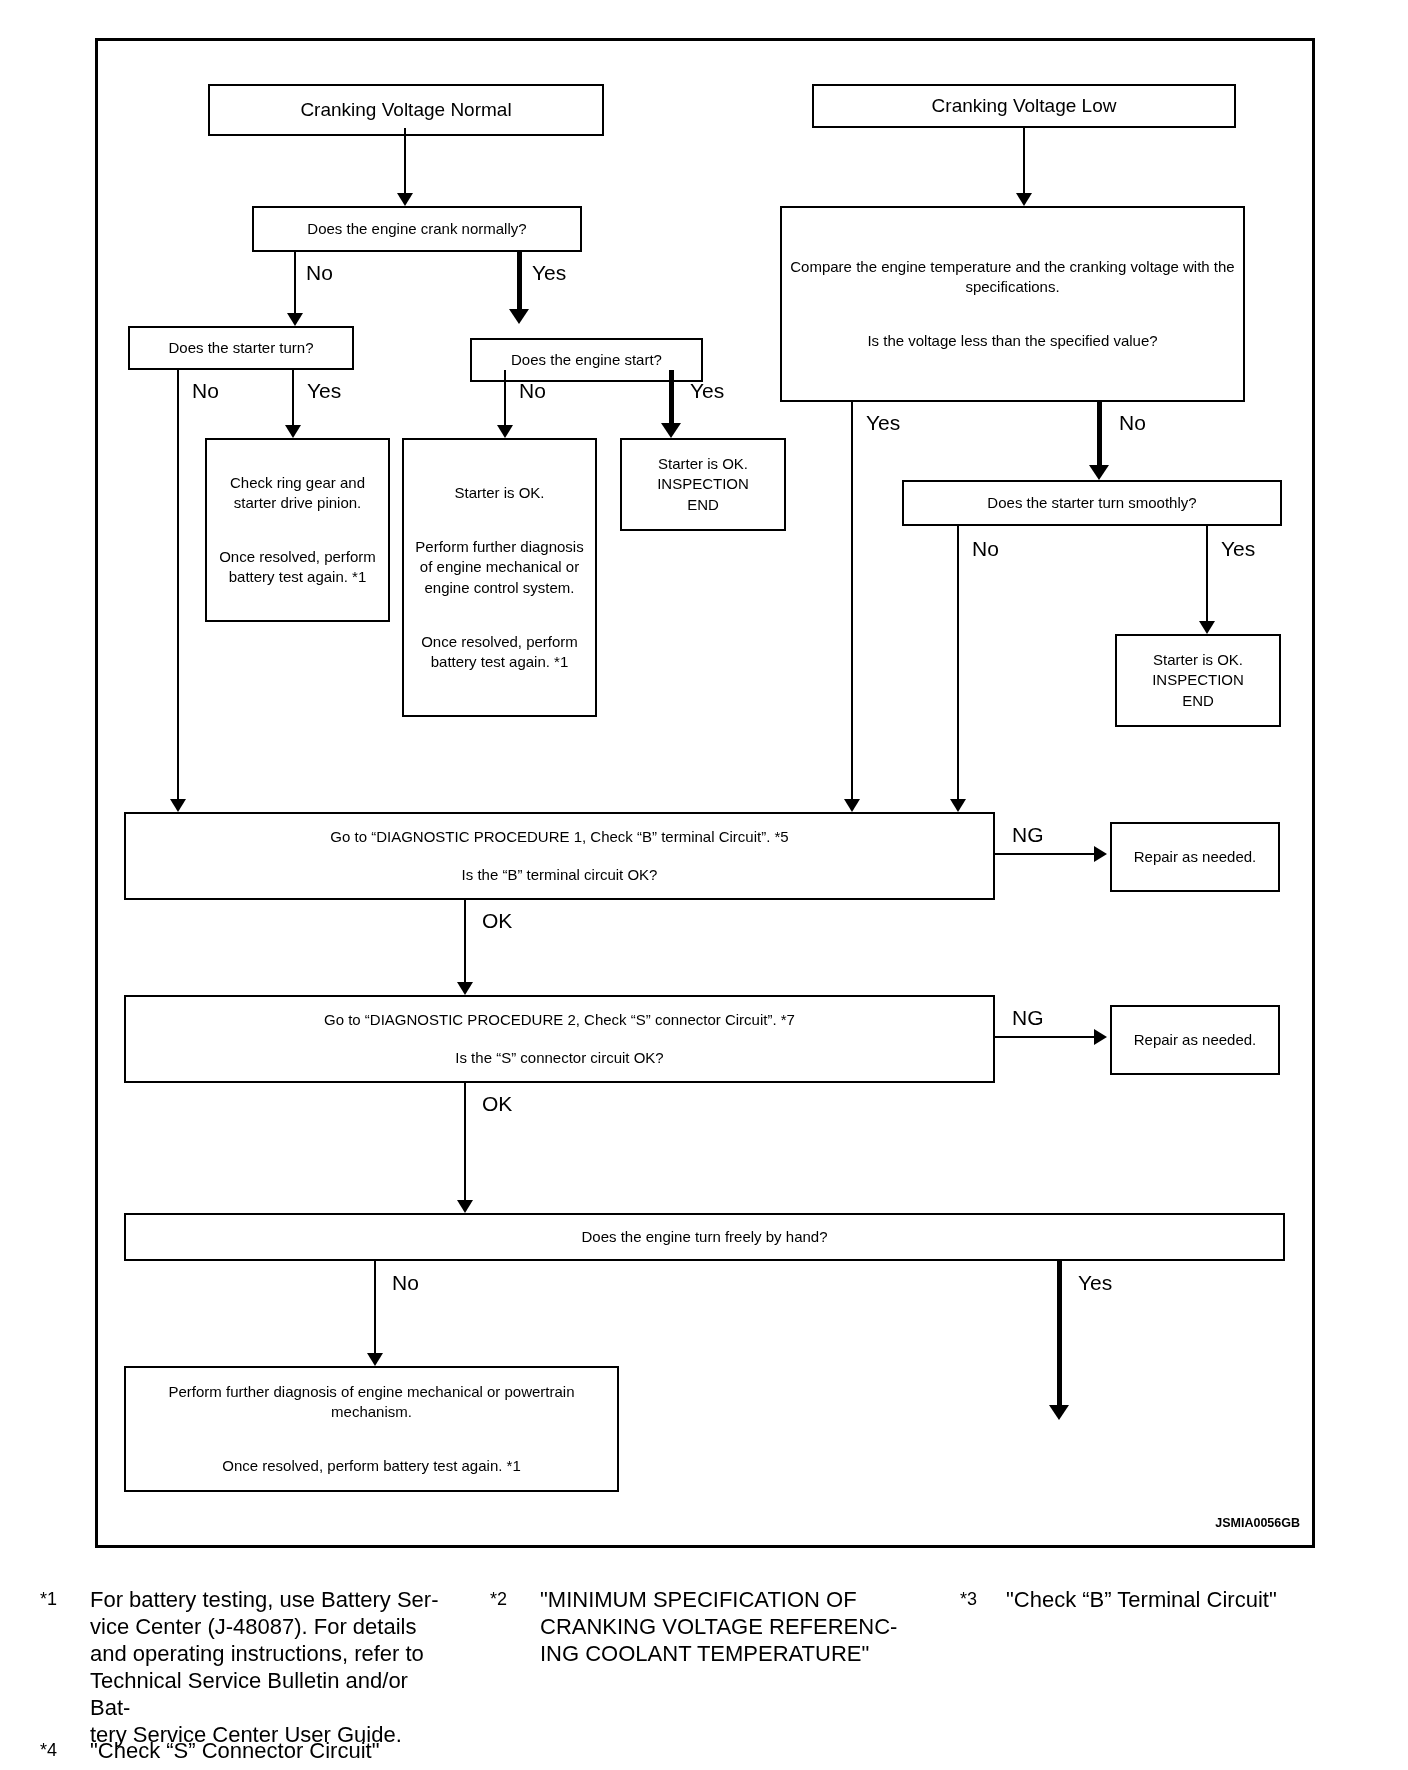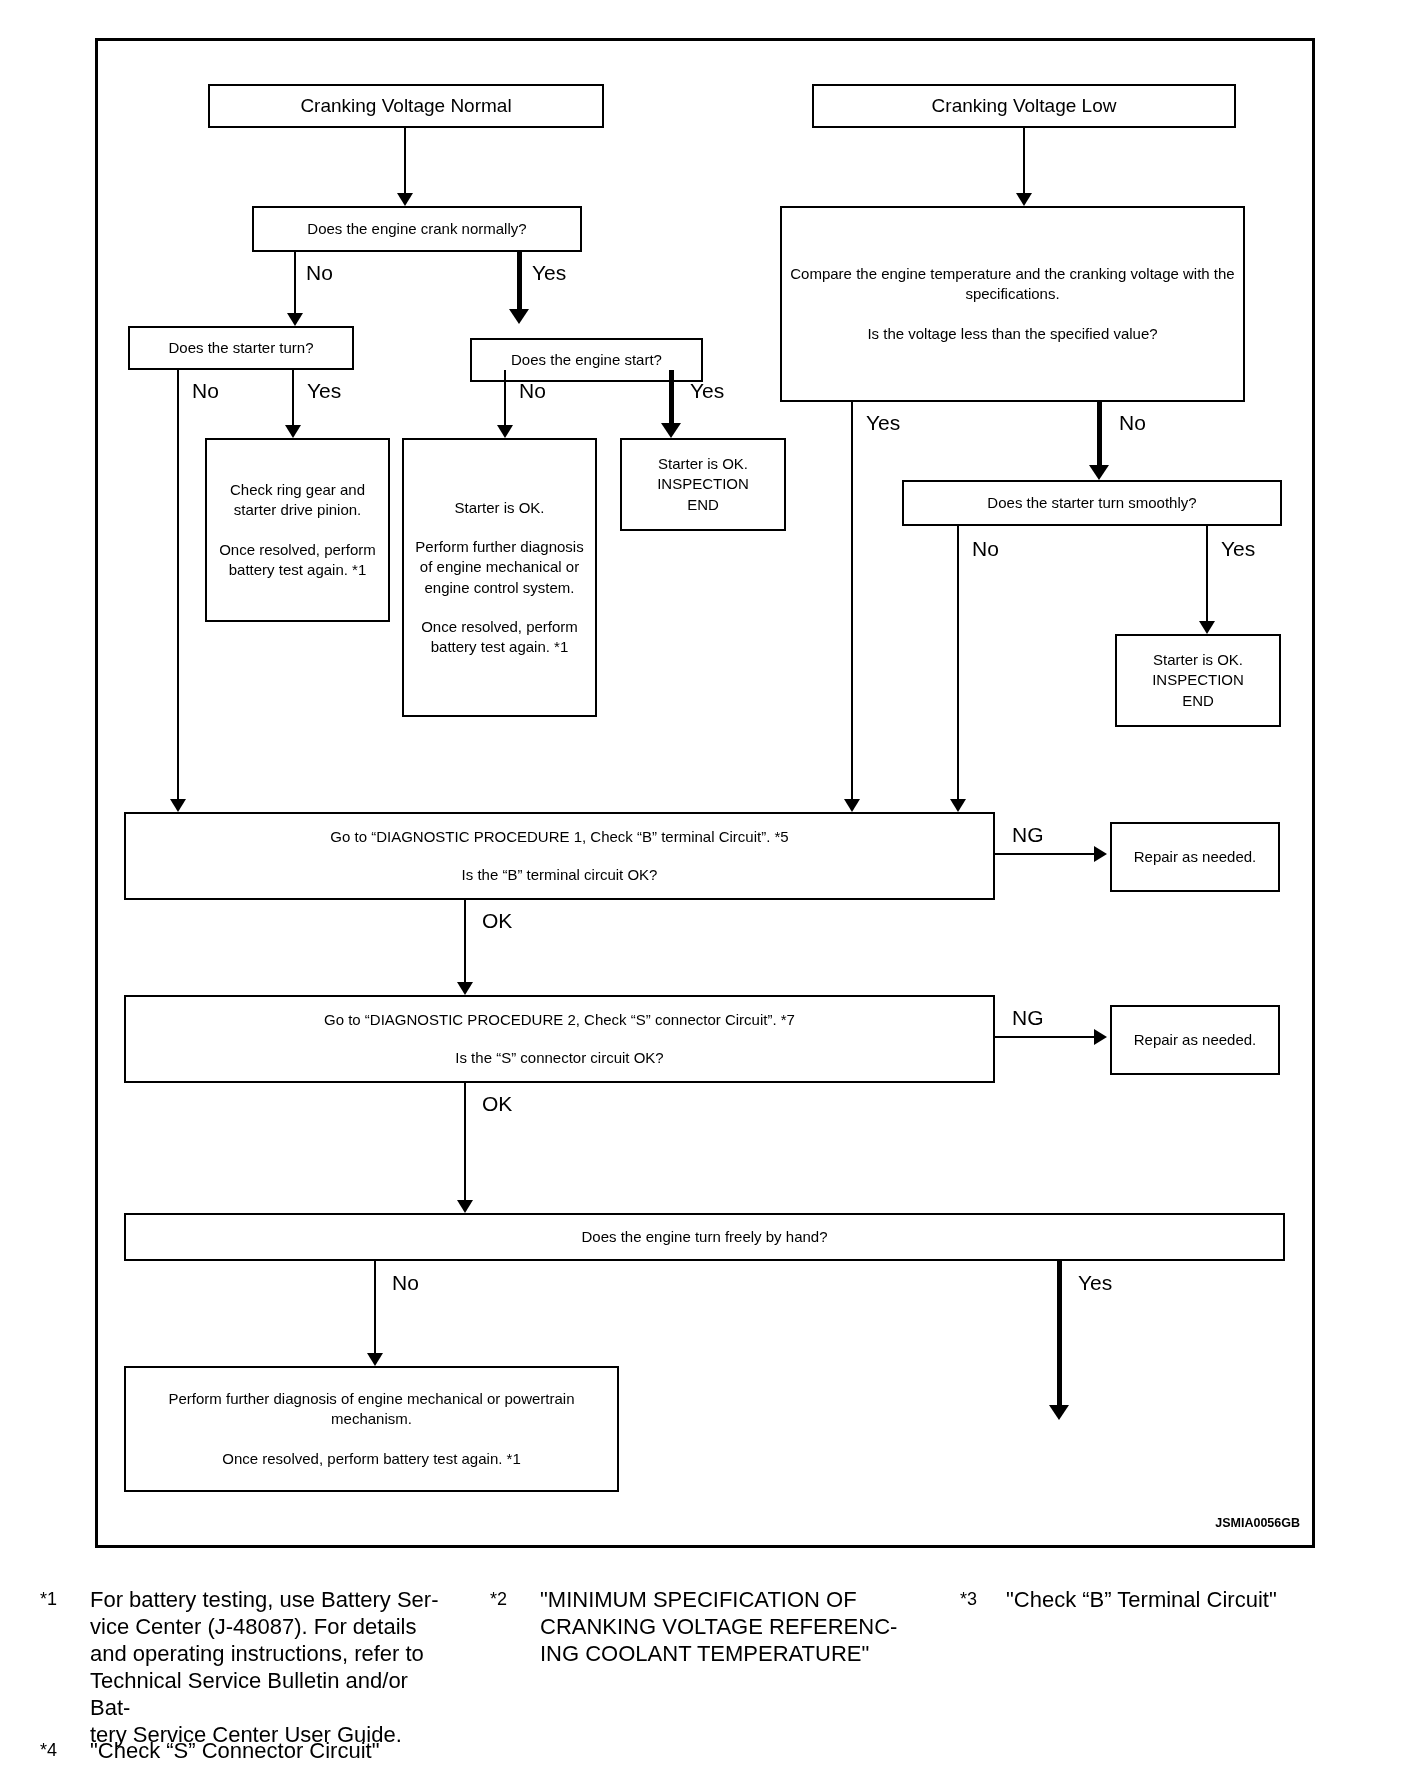--- a/index.html
+++ b/index.html
@@ -5,41 +5,41 @@
   html,body{margin:0;padding:0;background:#fff;}
   .canvas{position:relative;width:1408px;height:1770px;background:#fff;
           font-family:"Liberation Sans",sans-serif;color:#000;overflow:hidden;}
   .frame{position:absolute;border:3px solid #000;box-sizing:border-box;background:#fff;}
   .box{position:absolute;border:2px solid #000;box-sizing:border-box;background:#fff;
        display:flex;flex-direction:column;align-items:center;justify-content:center;
        text-align:center;font-size:15px;line-height:1.35;padding:4px 8px;}
   .box.hdr{font-size:19px;}
   .box.proc{justify-content:space-between;padding:13px 10px;}
   .para{white-space:pre-line;margin:0;}
-  .mt18{margin-top:19px;}
+  .mt18{margin-top:34px;}
   .lbl{position:absolute;font-size:21px;line-height:1;}
   .vline{position:absolute;width:2px;background:#000;}
   .vline.bold{width:5px;}
   .hline{position:absolute;height:2px;background:#000;}
   .arr{position:absolute;width:0;height:0;}
   .arr.down{border-left:8px solid transparent;border-right:8px solid transparent;border-top:13px solid #000;}
   .arr.down.bold{border-left:10px solid transparent;border-right:10px solid transparent;border-top:15px solid #000;}
   .arr.right{border-top:8px solid transparent;border-bottom:8px solid transparent;border-left:13px solid #000;}
   .figcode{position:absolute;font-size:12.5px;font-weight:bold;text-align:right;}
   .fn-marker{position:absolute;font-size:18px;line-height:27px;}
   .fn-text{position:absolute;font-size:22px;line-height:27px;white-space:pre-line;}
 </style>
 </head>
 <body>
 
 <div class="canvas">
 
   <div class="frame" style="left:95px;top:38px;width:1220px;height:1510px"></div>
 
-  <div class="box hdr" style="left:208px;top:84px;width:396px;height:44px">Cranking Voltage Normal</div>
+  <div class="box hdr" style="left:208px;top:84px;width:396px;height:52px">Cranking Voltage Normal</div>
   <div class="box hdr" style="left:812px;top:84px;width:424px;height:44px">Cranking Voltage Low</div>
 
   <div class="vline" style="left:404px;top:128px;height:66px"></div>
   <div class="arr down" style="left:397px;top:193px"></div>
   <div class="vline" style="left:1023px;top:128px;height:66px"></div>
   <div class="arr down" style="left:1016px;top:193px"></div>
 
   <div class="box" style="left:252px;top:206px;width:330px;height:46px">Does the engine crank normally?</div>
 
   <div class="vline" style="left:294px;top:252px;height:62px"></div>

